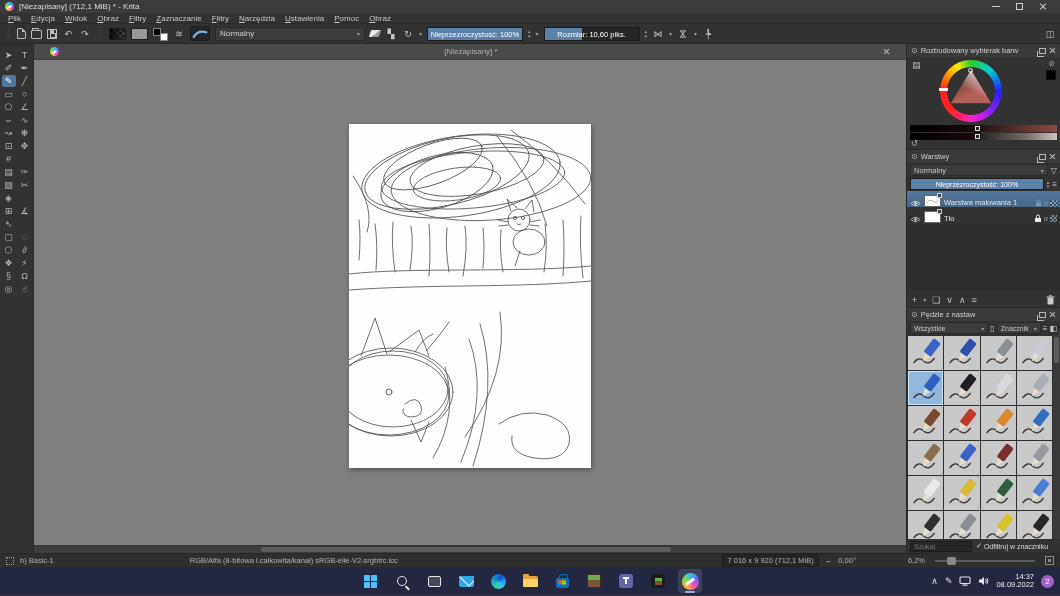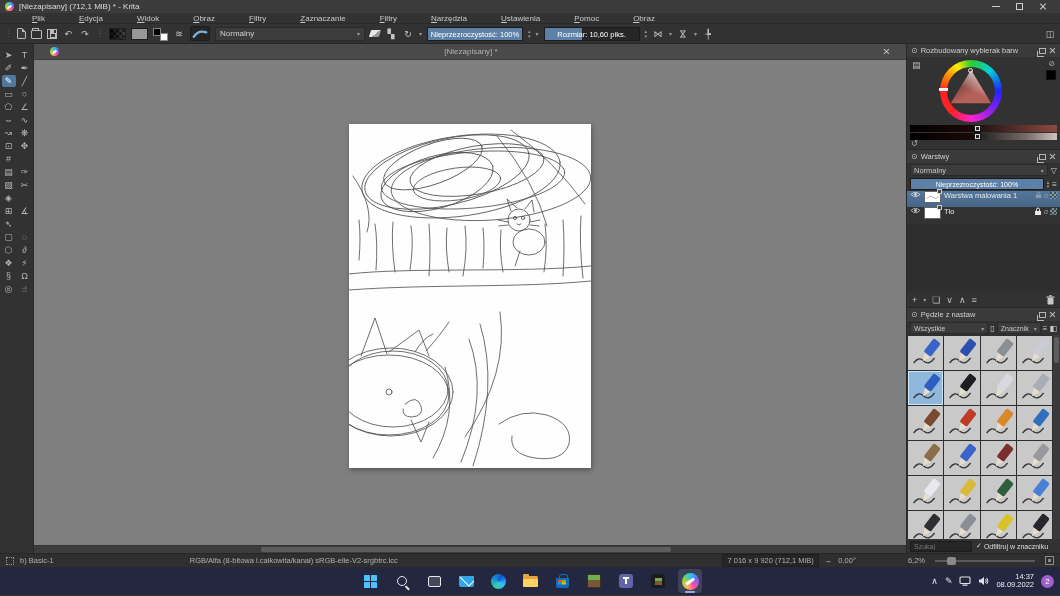--- a/index.html
+++ b/index.html
@@ -10,21 +10,21 @@
   .krita-logo{width:9px;height:9px;border-radius:50%;background:conic-gradient(#29c4e8,#7b5cff,#ff4fa3,#ffb84f,#8bd448,#29c4e8);position:relative;flex:0 0 auto;}
   .krita-logo::after{content:"";position:absolute;left:2px;top:4px;width:5px;height:1.5px;background:#fff;transform:rotate(-35deg);border-radius:1px;}
   .win-controls{margin-left:auto;display:flex;gap:16px;align-items:center;padding-right:8px;}
   .ic-min{width:8px;height:1px;background:#ccc;}
   .ic-max{width:7px;height:7px;border:1px solid #ccc;}
   .ic-close{width:8px;height:8px;position:relative;}
   .ic-close::before,.ic-close::after{content:"";position:absolute;left:0;top:3.5px;width:8px;height:1px;background:#ccc;}
   .ic-close::before{transform:rotate(45deg);} .ic-close::after{transform:rotate(-45deg);}
 
   .menubar{height:11px;background:#323232;border-bottom:1px solid #2a2a2a;display:flex;align-items:center;padding-left:3px;font-size:8px;color:#c8c8c8;}
-  .mi{padding:0 5px;margin-left:24px;} .mi::first-letter{text-decoration:underline;}
+  .mi{padding:0 5px;} .mi::first-letter{text-decoration:underline;}
 
   
   .toolbar{height:20px;background:#323232;border-bottom:1px solid #262626;display:flex;align-items:center;gap:5px;padding:0 4px;font-size:9px;color:#c4c4c4;}
   .tbtn{min-width:12px;text-align:center;}
   .handle{color:#6a6a6a;font-size:8px;}
   .ic-page{width:9px;height:11px;border:1px solid #bbb;border-radius:1px;position:relative;background:#3a3a3a;}
   .ic-page::after{content:"";position:absolute;right:-1px;top:-1px;border:2px solid #323232;border-left-color:#bbb;border-bottom-color:#bbb;}
   .ic-folder{width:11px;height:9px;border:1px solid #bbb;border-radius:1px;position:relative;margin-top:2px;}
   .ic-folder::before{content:"";position:absolute;left:0;top:-3px;width:5px;height:2px;border:1px solid #bbb;border-bottom:none;}
   .ic-floppy{width:10px;height:10px;border:1px solid #bbb;position:relative;}
@@ -93,21 +93,21 @@
   .cp-block{position:absolute;right:5px;top:15px;font-size:8px;color:#aaa;}
   .cp-settings{position:absolute;left:5px;top:16px;font-size:9px;color:#bbb;}
 
   .layers{height:158px;display:flex;flex-direction:column;flex:0 0 auto;border-top:1px solid #282828;}
   .lrow{display:flex;align-items:center;gap:3px;padding:1px 3px;flex:0 0 auto;}
   .l-select{flex:1;height:12px;background:#3c3c3c;border:1px solid #2a2a2a;display:flex;align-items:center;padding:0 3px;font-size:7.5px;}
   .l-select .arr{margin-left:auto;font-size:6px;color:#999;}
   .l-opacity{flex:1;position:relative;height:12px;background:#262626;border:1px solid #1c1c1c;overflow:hidden;}
   .l-opacity .fill{position:absolute;inset:0;background:#5d81a6;}
   .l-opacity .lbl{position:relative;display:block;text-align:center;line-height:11px;font-size:7px;color:#fff;white-space:nowrap;}
-  .layer-item{height:16px;display:flex;align-items:flex-start;gap:3px;padding:0 3px;flex:0 0 auto;}
+  .layer-item{height:16px;display:flex;align-items:flex-end;gap:3px;padding:0 3px;flex:0 0 auto;}
   .layer-item.selected{background:linear-gradient(#53779c,#466688);}
   .lthumb{width:17px;height:12px;background:#fff;border:1px solid #666;position:relative;flex:0 0 auto;}
   .lthumb .badge{position:absolute;right:-2px;top:-3px;width:5px;height:5px;border:1px solid #ccc;background:#444;}
   .lname{flex:1;font-size:7.5px;color:#e8e8e8;white-space:nowrap;overflow:hidden;}
   .licons{display:flex;gap:2px;align-items:center;}
   .alpha{font-size:7px;color:#9a9a9a;font-style:italic;}
   .checker{width:7px;height:7px;background:repeating-conic-gradient(#8aa 0 25%,#445 0 50%) 0 0/4px 4px;opacity:.8;}
   .l-spacer{flex:1;background:#2e2e2e;margin:1px 0;}
   .l-foot{height:15px;display:flex;align-items:center;gap:6px;padding:0 5px;font-size:9px;color:#c0c0c0;flex:0 0 auto;}
   .l-foot .sp{margin-left:auto;}

